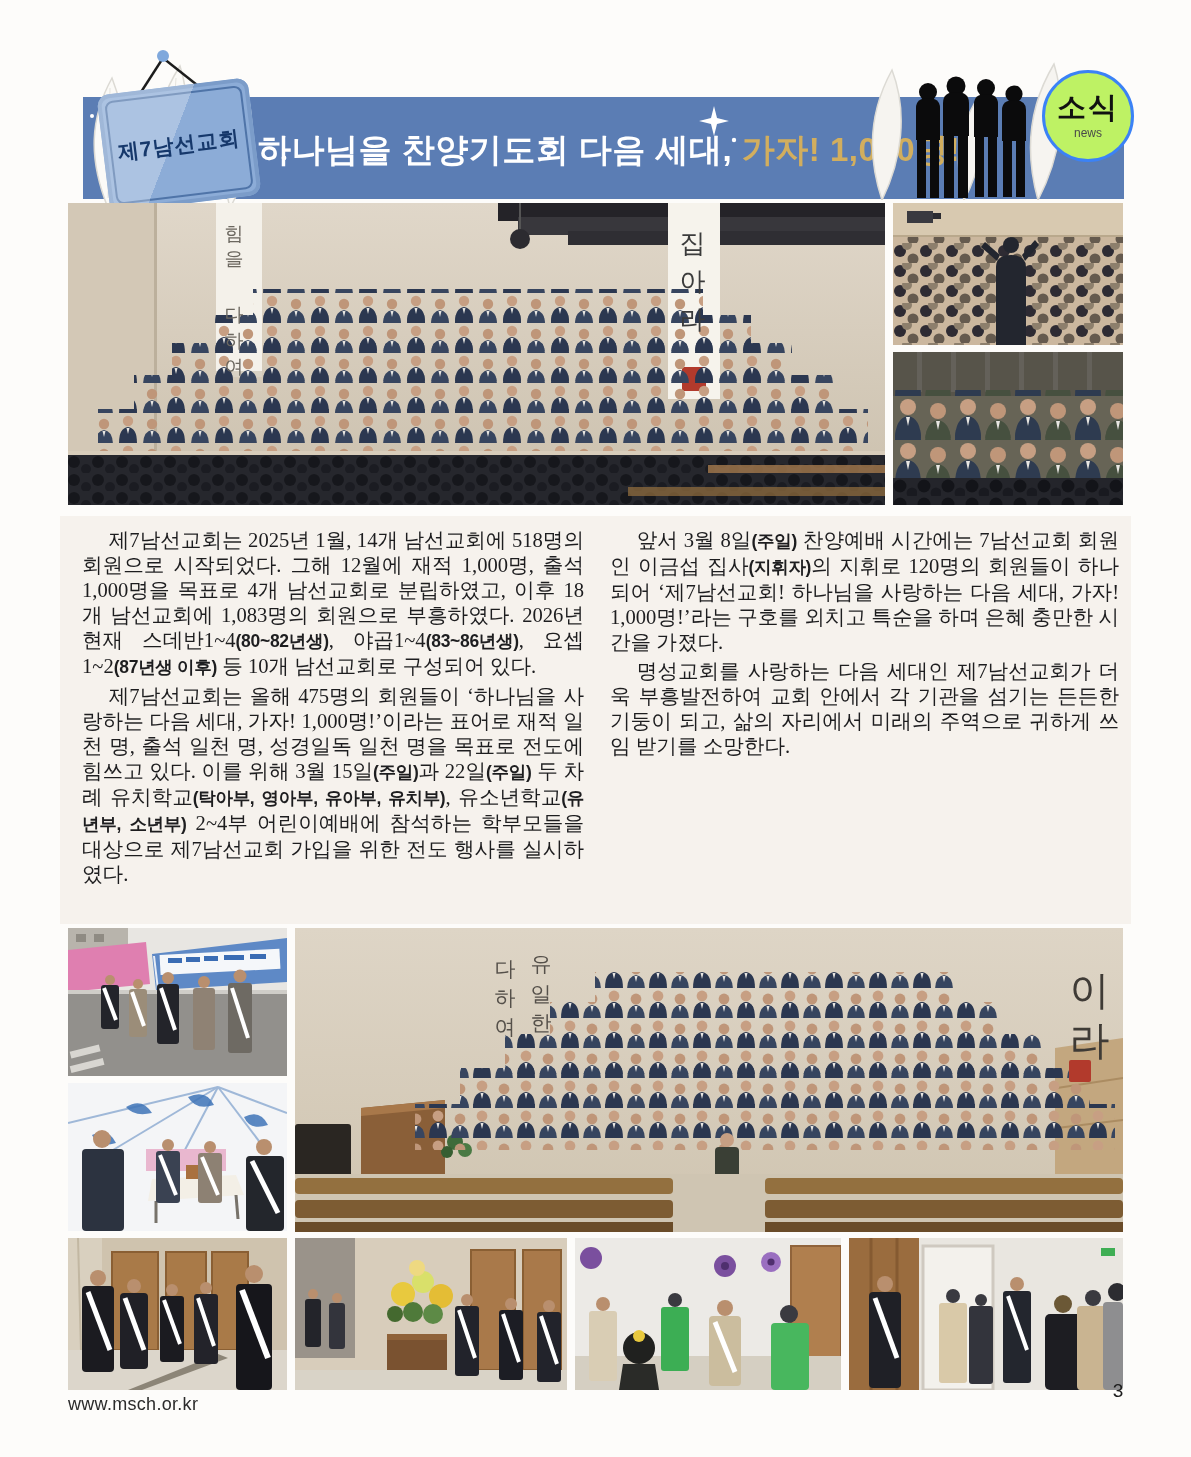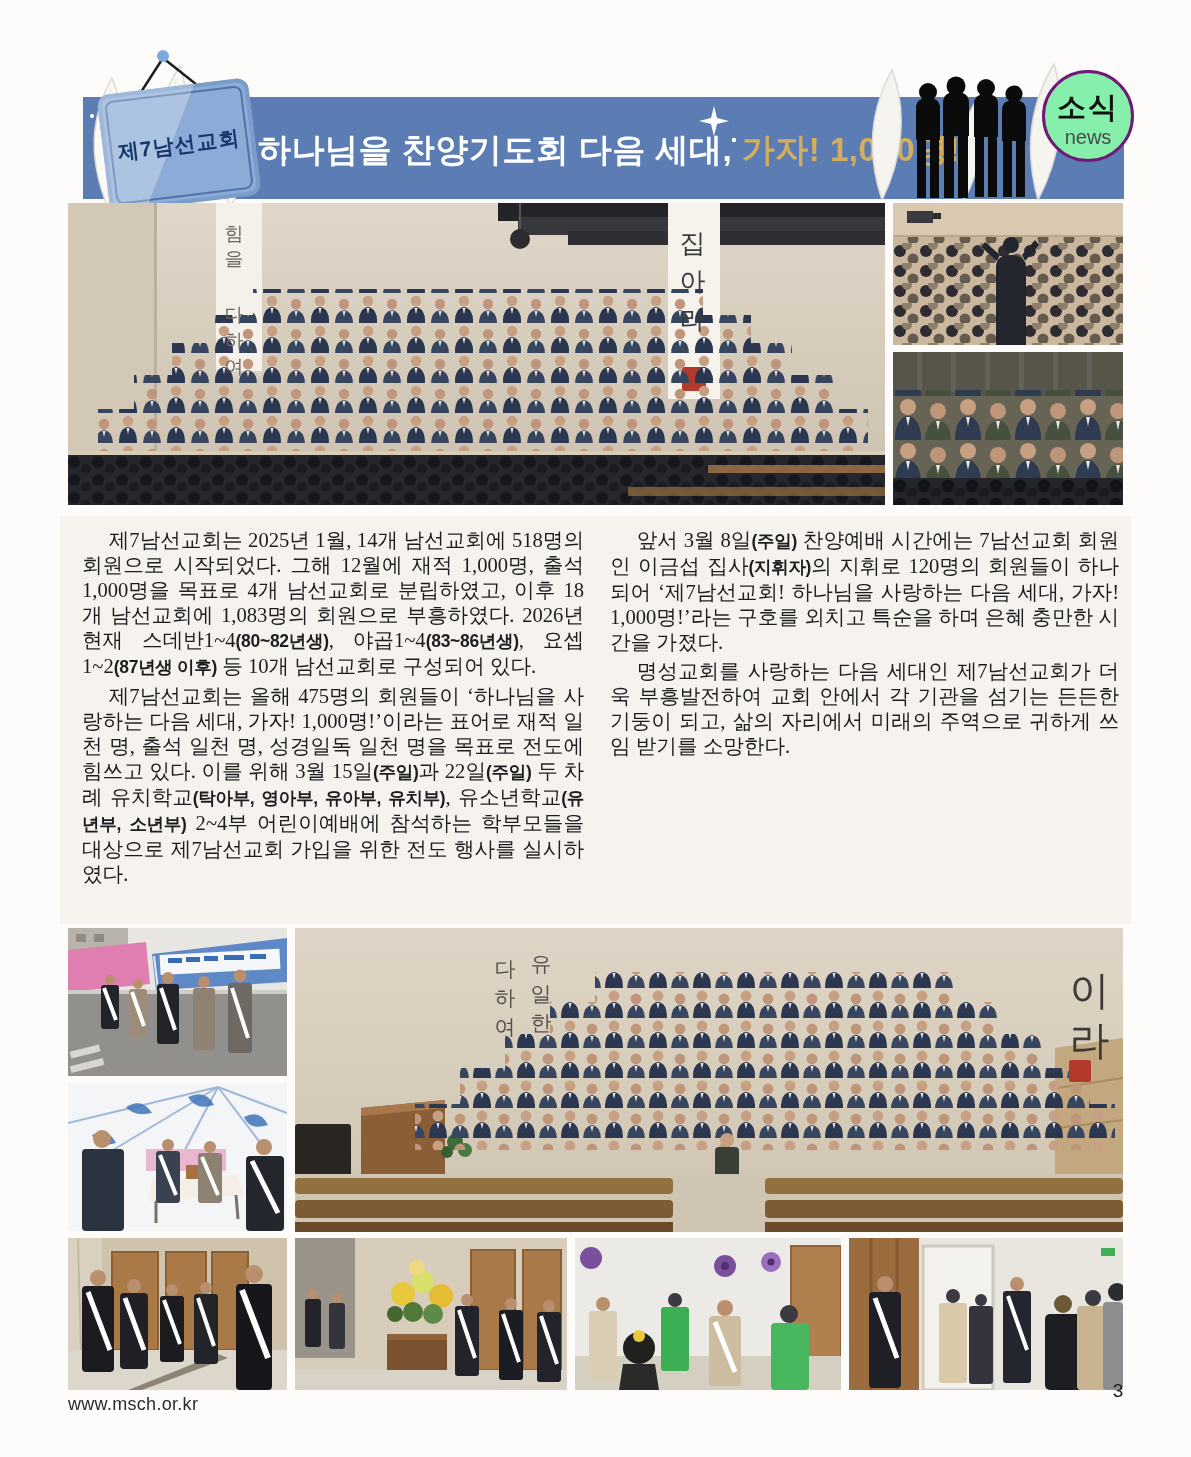--- a/index.html
+++ b/index.html
@@ -17,23 +17,23 @@
     box-shadow: inset 0 0 0 4px #7b9cc9; display:flex; align-items:center; justify-content:center;
   }
   .sign::before { content:""; position:absolute; inset:7px; border:2px solid #4f74a8; border-radius:8px; }
   .sign::after  { content:""; position:absolute; inset:0; border-radius:12px;
     background:linear-gradient(118deg, rgba(255,255,255,.28) 46%, rgba(255,255,255,0) 46%); }
   .sign-label { position:relative; z-index:2; font-weight:800; font-size:21px; color:#16386b; letter-spacing:1px; }
   .title { position:absolute; left:258px; top:128px; width:644px; text-align:center;
     font-weight:800; font-size:33px; letter-spacing:.5px; color:#ffffff; white-space:nowrap; }
   .title .gold { color:#d2ae5e; }
   .badge { position:absolute; left:1042px; top:70px; width:92px; height:92px; border-radius:50%;
-    background:#86efac; border:3px solid #701a75; box-sizing:border-box; text-align:center; z-index:5; }
+    background:#bef264; border:3px solid #3b82f6; box-sizing:border-box; text-align:center; z-index:5; }
   .badge-top { margin-top:15px; font-size:29px; font-weight:800; color:#111; letter-spacing:2px; }
-  .badge-sub { margin-top:-2px; font-size:20px; color:#4a4a4a; }
+  .badge-sub { margin-top:-2px; font-size:12px; color:#4a4a4a; }
   
   .photo { position:absolute; overflow:hidden; background:#ddd6c9; }
   .photo svg { display:block; }
   .vtext { position:absolute; writing-mode:vertical-rl; text-orientation:upright;
     font-family:"DejaVu Serif","Liberation Serif",serif; color:#444039; }
   .seal { position:absolute; background:#b23a2c; border-radius:2px; }
   
   .article-band { position:absolute; left:60px; top:516px; width:1071px; height:408px; background:#f6f2ed; }
   .col { position:absolute; top:524px; }
   .col-left  { left:78px;  width:510px; }

